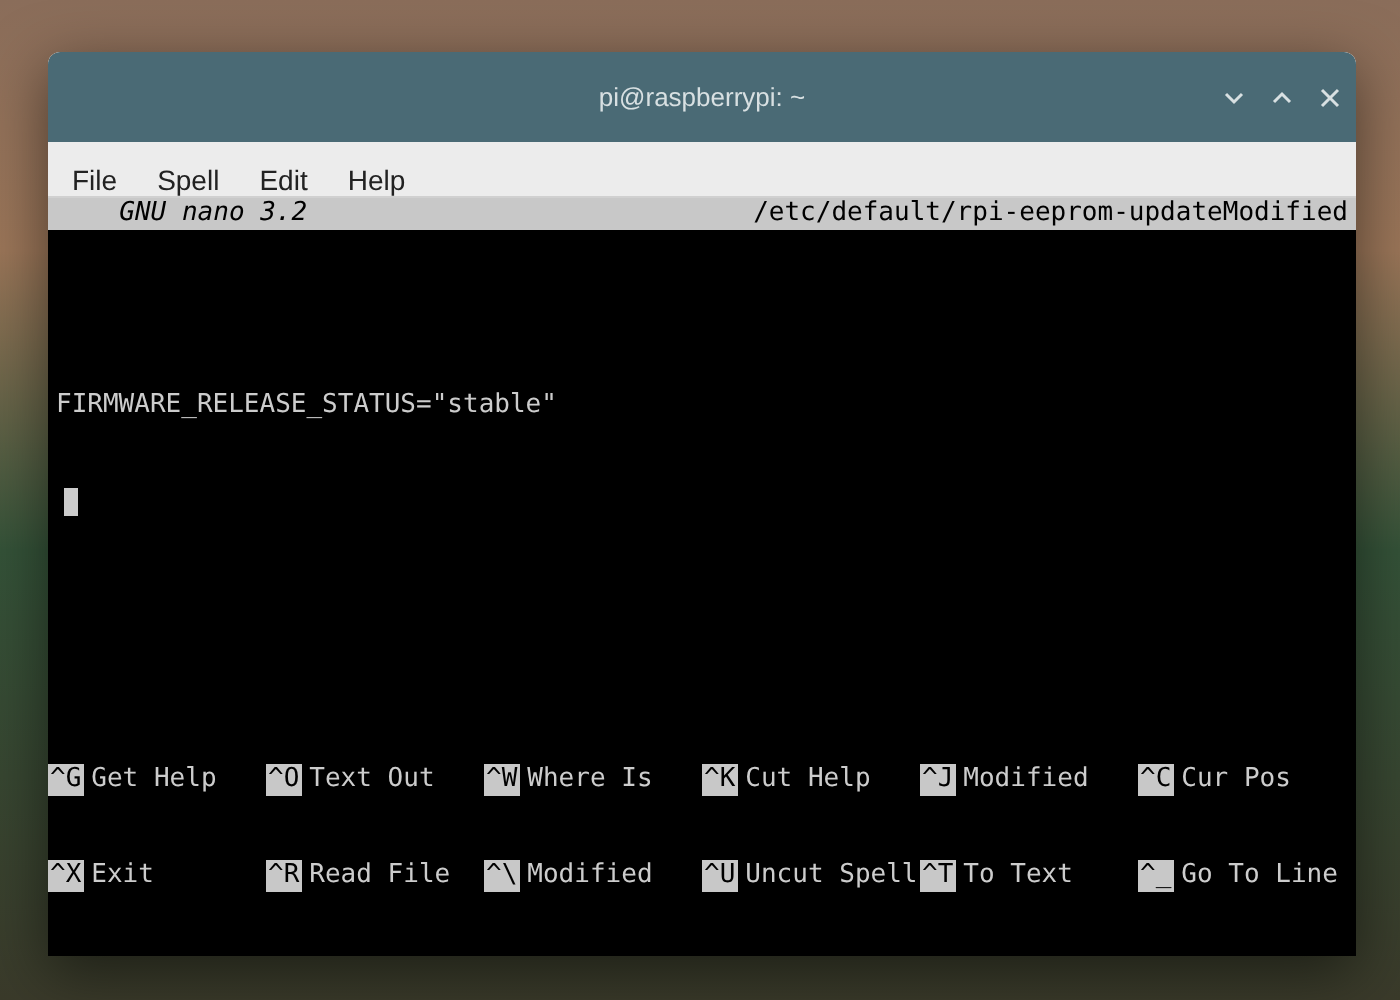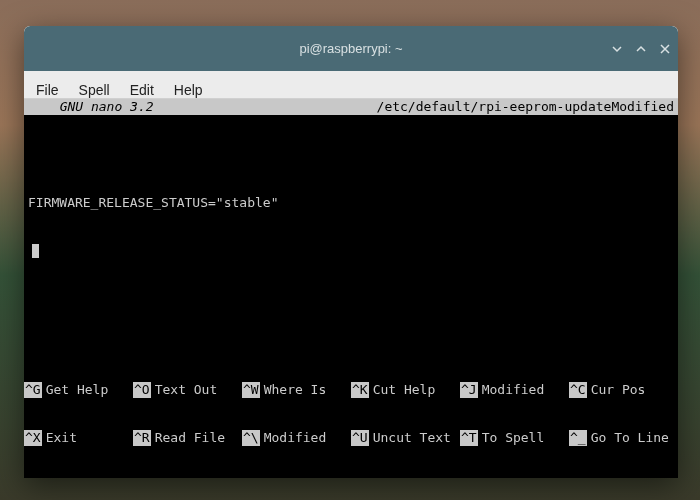--- a/index.html
+++ b/index.html
@@ -167,19 +167,19 @@
         <div class="foot-cell"><span class="kb">^O</span><span>Text Out</span></div>
         <div class="foot-cell"><span class="kb">^W</span><span>Where Is</span></div>
         <div class="foot-cell"><span class="kb">^K</span><span>Cut Help</span></div>
         <div class="foot-cell"><span class="kb">^J</span><span>Modified</span></div>
         <div class="foot-cell"><span class="kb">^C</span><span>Cur Pos</span></div>
       </div>
       <div class="foot-row">
         <div class="foot-cell"><span class="kb">^X</span><span>Exit</span></div>
         <div class="foot-cell"><span class="kb">^R</span><span>Read File</span></div>
         <div class="foot-cell"><span class="kb">^\</span><span>Modified</span></div>
-        <div class="foot-cell"><span class="kb">^U</span><span>Uncut Text</span></div>
-        <div class="foot-cell"><span class="kb">^T</span><span>To Spell</span></div>
+        <div class="foot-cell"><span class="kb">^U</span><span>Uncut Spell</span></div>
+        <div class="foot-cell"><span class="kb">^T</span><span>To Text</span></div>
         <div class="foot-cell"><span class="kb">^_</span><span>Go To Line</span></div>
       </div>
     </div>
   </div>
 </div>
 
 </body></html>

